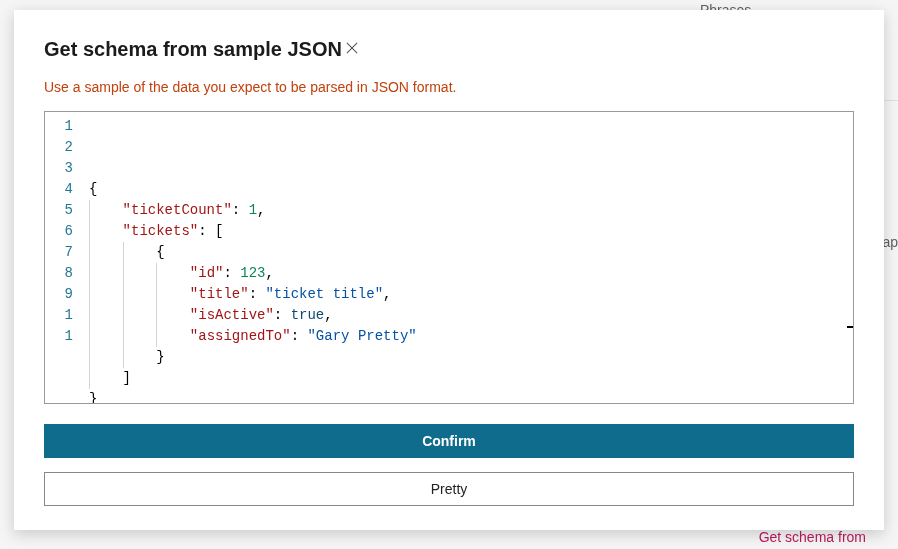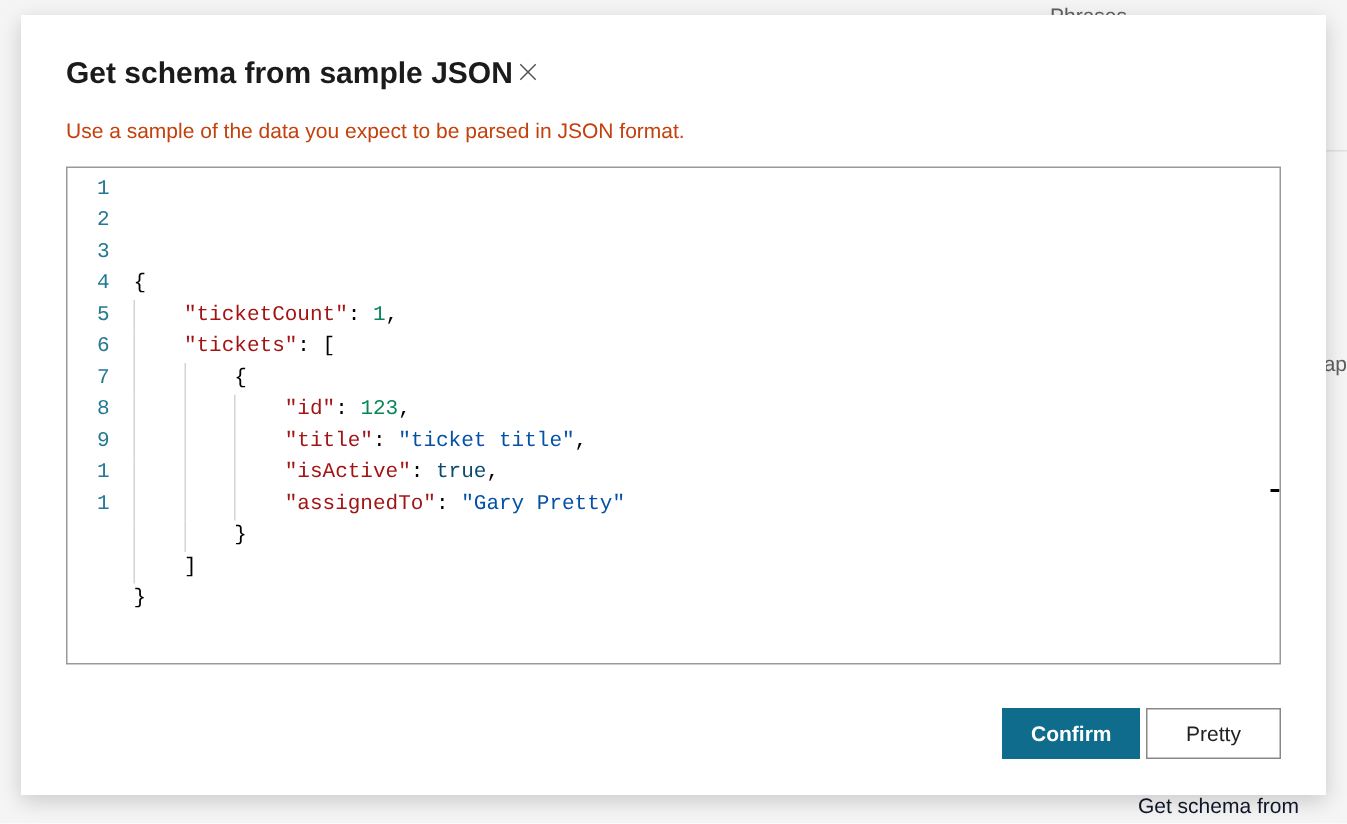--- a/index.html
+++ b/index.html
@@ -11,21 +11,21 @@
       position: relative;
       overflow: hidden;
     }
     .bg-fragment {
       position: absolute;
       color: #5f5f5f;
       font-size: 14px;
     }
     .bg-phrases { top: 2px; left: 700px; }
     .bg-ap { top: 234px; right: 0; }
-    .bg-get-schema { bottom: 4px; right: 32px; color: #0f172a; }
+    .bg-get-schema { bottom: 4px; right: 32px; color: #be185d; }
     .bg-divider {
       position: absolute;
       right: 0;
       top: 100px;
       width: 14px;
       border-top: 1px solid #e0e0e0;
     }
     .dialog {
       position: absolute;
       top: 10px;
@@ -115,22 +115,23 @@
       right: 0;
       top: 214px;
       width: 6px;
       height: 2px;
       background: #000;
     }
     .footer {
       margin-top: auto;
       display: flex;
       justify-content: flex-end;
-      gap: 4px;
+      gap: 14px;
       padding-top: 20px;
+      flex-direction: column;
     }
     .btn {
       min-width: 90px;
       height: 34px;
       font-size: 14px;
       padding: 0 18px;
       cursor: pointer;
       font-family: inherit;
     }
     .btn-primary {

